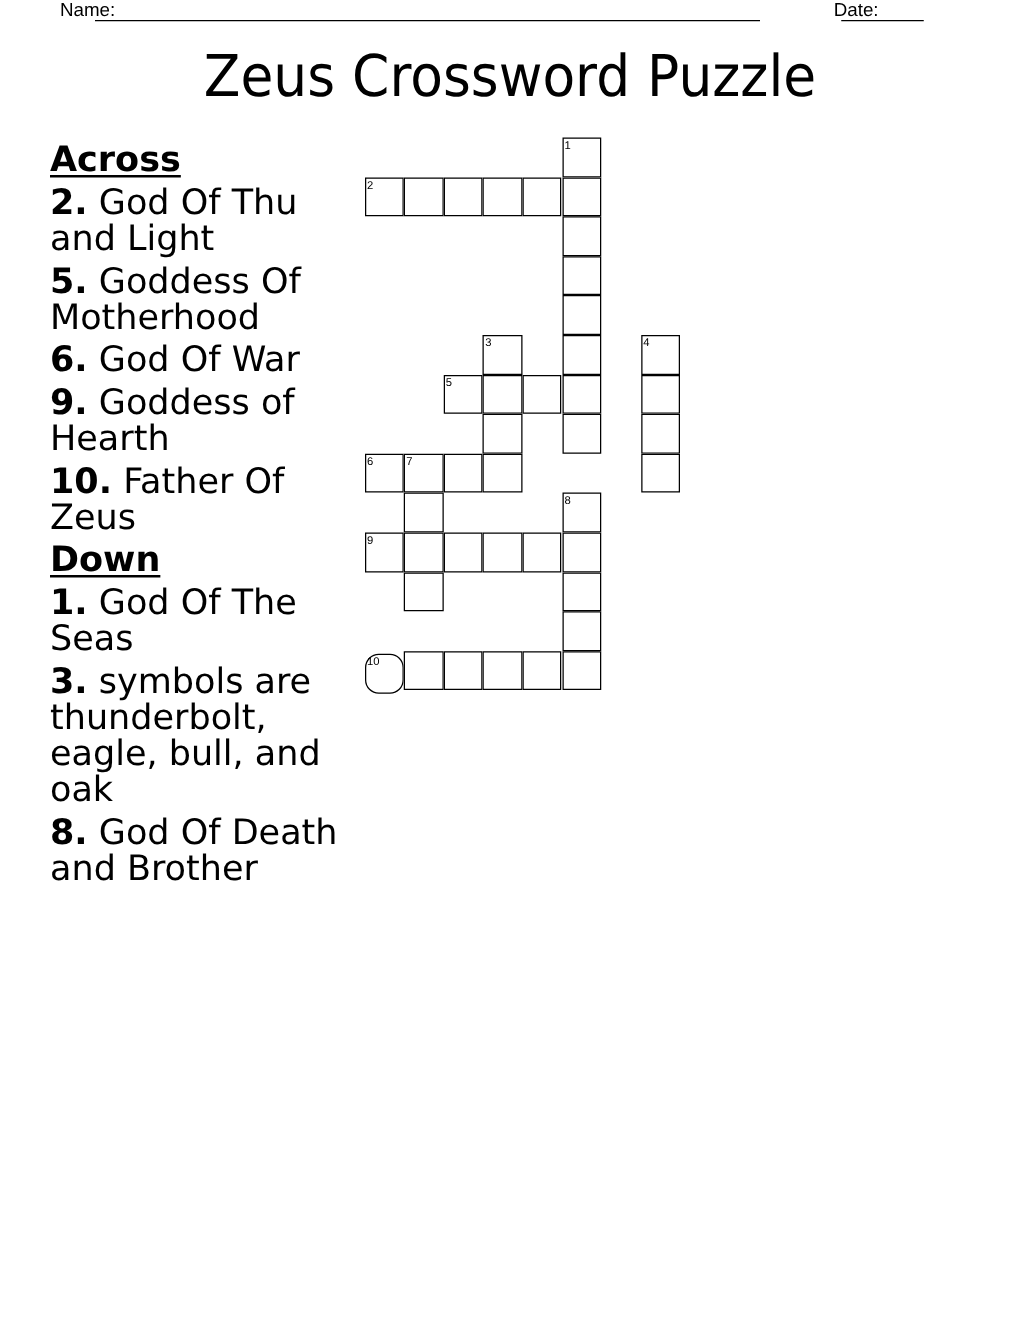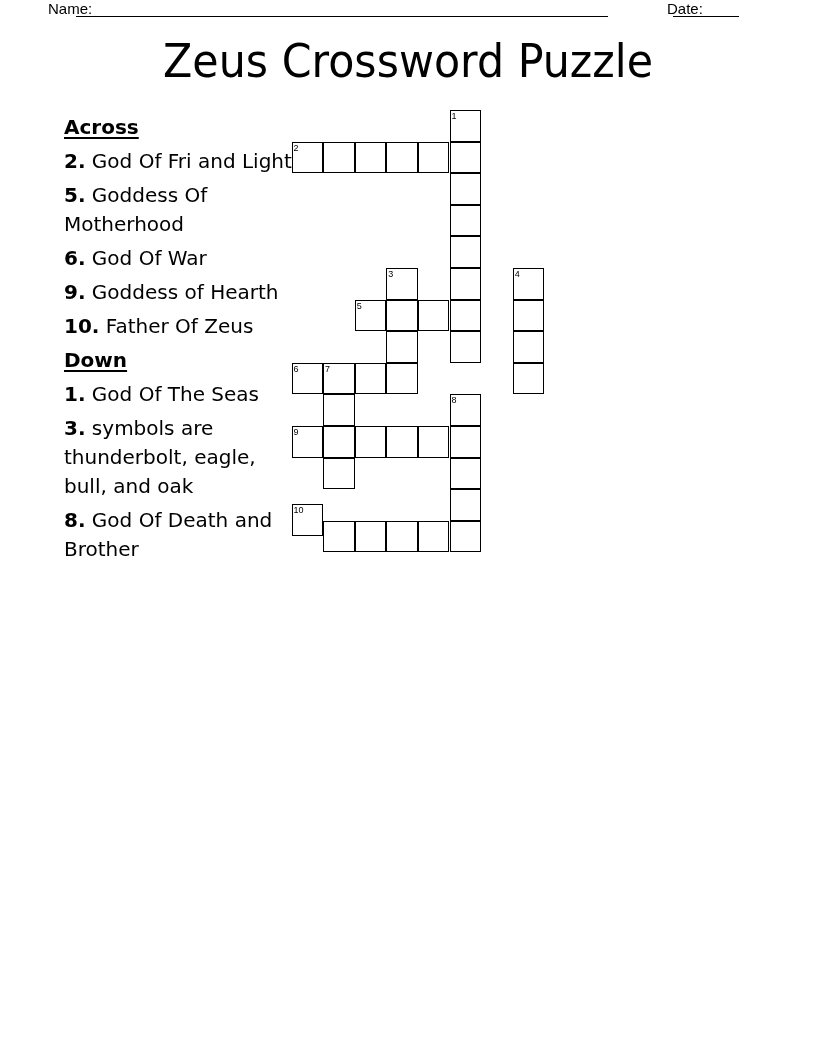--- a/index.html
+++ b/index.html
@@ -3,21 +3,21 @@
 <meta charset="utf-8">
 <style>
   html, body { margin:0; padding:0; background:#ffffff; }
   body { width:816px; height:1056px; position:relative; overflow:hidden; color:#000; }
   .header-line { position:absolute; top:0; left:0; width:748px; height:20px; font-family:"Liberation Sans", sans-serif; font-size:15px; }
   .name-label { position:absolute; left:48px; top:0px; }
   .name-blank { position:absolute; left:76px; top:0px; width:532px; height:16px; border-bottom:1px solid #000; }
   .date-label { position:absolute; left:627px; top:0px;margin-left:40px; }
   .date-blank { position:absolute; left:673px; top:0px; width:66px; height:16px; border-bottom:1px solid #000; }
   .title { position:absolute; left:0; top:34px; width:816px; text-align:center; font-family:"DejaVu Sans", sans-serif; font-size:46px; font-weight:normal; letter-spacing:0px; transform:scaleX(0.93); }
-  .clues { position:absolute; left:64px; top:113px; width:240px; font-family:"DejaVu Sans", sans-serif; font-size:20px; line-height:29px; }
+  .clues { position:absolute; left:40px; top:113px; width:240px; font-family:"DejaVu Sans", sans-serif; font-size:28px; line-height:29px; }
   .clues .heading { font-weight:bold; text-decoration:underline; text-decoration-thickness:2px; text-underline-offset:3px; margin-bottom:5px; }
   .clues .clue { margin-bottom:5px; }
   .clues .num { font-weight:bold; }
   .grid { position:absolute; left:0; top:0; }
   .cell { position:absolute; width:31.6px; height:31.6px; box-sizing:border-box; border:1.5px solid #000; background:#fff; }
   .cell .cnum { position:absolute; left:1px; top:0px; font-family:"Liberation Sans", sans-serif; font-size:9px; line-height:10px; }
 </style>
 </head>
 <body>
 
@@ -26,21 +26,21 @@
   <span class="name-blank"></span>
   <span class="date-label">Date:</span>
   <span class="date-blank"></span>
 </div>
 
 <div class="title">Zeus Crossword Puzzle</div>
 
 <div class="clues">
   <div class="heading">Across</div>
   <div id="across-list">
-      <div class="clue"><span class="num">2.</span><span> God Of Fri and Light</span></div>
+      <div class="clue"><span class="num">2.</span><span> God Of Thu and Light</span></div>
       <div class="clue"><span class="num">5.</span><span> Goddess Of Motherhood</span></div>
       <div class="clue"><span class="num">6.</span><span> God Of War</span></div>
       <div class="clue"><span class="num">9.</span><span> Goddess of Hearth</span></div>
       <div class="clue"><span class="num">10.</span><span> Father Of Zeus</span></div>
     </div>
   <div class="heading">Down</div>
   <div id="down-list">
       <div class="clue"><span class="num">1.</span><span> God Of The Seas</span></div>
       <div class="clue"><span class="num">3.</span><span> symbols are thunderbolt, eagle, bull, and oak</span></div>
       <div class="clue"><span class="num">8.</span><span> God Of Death and Brother</span></div>
@@ -96,21 +96,21 @@
       <span class="cnum">9</span>
     </div>
     <div class="cell" style="left: 323.1px; top: 426px;"></div>
     <div class="cell" style="left: 354.7px; top: 426px;"></div>
     <div class="cell" style="left: 386.3px; top: 426px;"></div>
     <div class="cell" style="left: 417.9px; top: 426px;"></div>
     <div class="cell" style="left: 449.5px; top: 426px;"></div>
     <div class="cell" style="left: 323.1px; top: 457.6px;"></div>
     <div class="cell" style="left: 449.5px; top: 457.6px;"></div>
     <div class="cell" style="left: 449.5px; top: 489.2px;"></div>
-    <div class="cell" style="left: 291.5px; top: 504px;">
+    <div class="cell" style="left: 291.5px; top: 523px; border-radius: 11px;">
       <span class="cnum">10</span>
     </div>
     <div class="cell" style="left: 323.1px; top: 520.8px;"></div>
     <div class="cell" style="left: 354.7px; top: 520.8px;"></div>
     <div class="cell" style="left: 386.3px; top: 520.8px;"></div>
     <div class="cell" style="left: 417.9px; top: 520.8px;"></div>
     <div class="cell" style="left: 449.5px; top: 520.8px;"></div>
   </div>
 
 </body></html>

